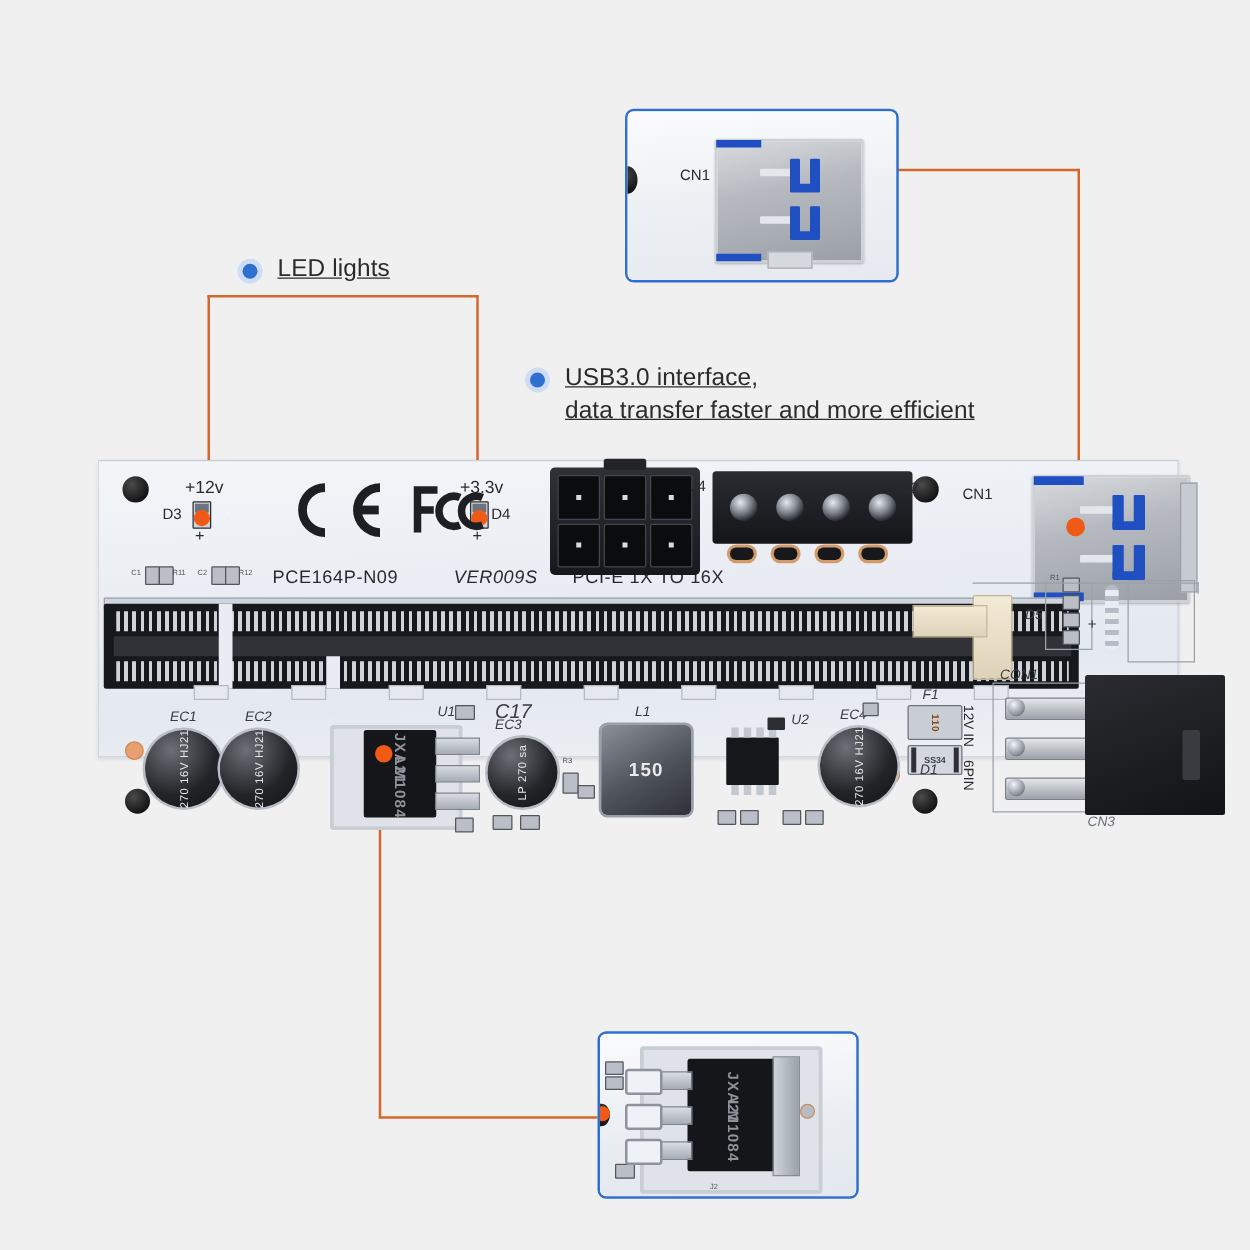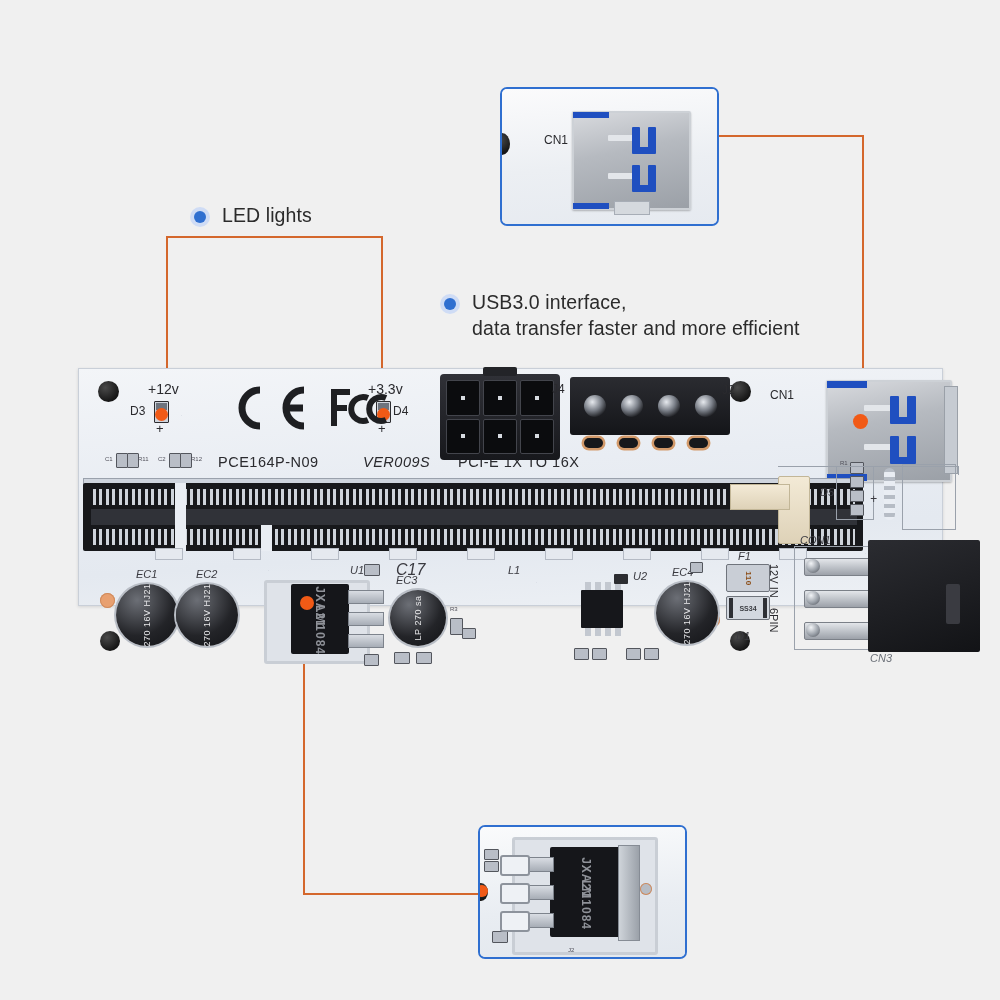--- a/index.html
+++ b/index.html
@@ -17,20 +17,21 @@
   .bullet{
     width:20px;height:20px;border-radius:50%;
     background:#cfdcf5;
     display:flex;align-items:center;justify-content:center;
     flex:0 0 auto;margin-top:4px;
   }
   .bullet i{display:block;width:12px;height:12px;border-radius:50%;background:#2f6fd0;}
   .callout .txt{
     font-size:19.5px;line-height:1.33;color:#2b2b2b;white-space:pre-line;
     letter-spacing:.1px;
+    text-decoration:underline;
   }
 
   
   .ln{position:absolute;background:#d4672c;}
   .lh{height:1.6px;}
   .lv{width:1.6px;}
 
   
   .inset{position:absolute;border:2.5px solid #2f6fd0;border-radius:7px;overflow:hidden;background:#e9ecf1;}
 
@@ -160,21 +161,21 @@
   <div class="ln lv" style="left:303px;top:612px;height:282px;"></div>
   <div class="ln lh" style="left:303px;top:893px;width:175px;"></div>
 
   <div class="callout" style="left:190px;top:203px;">
     <div class="bullet">
         <i></i>
       </div>
     <div class="txt">LED lights</div>
   </div>
 
-  <div class="callout" style="left:440px;top:290px;justify-content:space-between;">
+  <div class="callout" style="left:420px;top:290px;justify-content:space-between;">
     <div class="bullet">
         <i></i>
       </div>
     <div class="txt">USB3.0 interface,
 data transfer faster and more efficient</div>
   </div>
 
 
   <div class="inset" style="left:500px;top:87px;width:215px;height:135px;">
     <div style="position:absolute;inset:0;background:linear-gradient(175deg,#fbfbfc 0%,#eceff3 55%,#e6eaf0 100%);"></div>
@@ -357,20 +358,23 @@
     <div class="silk sm" style="left:318px;top:193px;font-size:16px;">C17</div>
     <div class="silk sm" style="left:318px;top:206px;font-size:11px;">EC3</div>
     <div class="ecap" style="left:312px;top:222px;width:56px;height:56px;">
       <span>LP 270 sa</span>
     </div>
     <div class="smd" style="left:286px;top:196px;width:14px;height:10px;"></div>
     <div class="silk xs" style="left:372px;top:238px;">R3</div>
     <div class="smd" style="left:372px;top:250px;width:11px;height:15px;"></div>
 
     <div class="silk sm" style="left:430px;top:196px;font-size:11px;">L1</div>
+    <div class="induct" style="left:403px;top:212px;width:72px;height:72px;">
+      <b>150</b>
+    </div>
 
     <div class="silk sm" style="left:555px;top:202px;font-size:11px;">U2</div>
     <div class="soic" style="left:503px;top:222px;width:42px;height:38px;">
       <div class="soicpin" style="left:4px;top:-8px;width:6px;height:8px;"></div>
       <div class="soicpin" style="left:14px;top:-8px;width:6px;height:8px;"></div>
       <div class="soicpin" style="left:24px;top:-8px;width:6px;height:8px;"></div>
       <div class="soicpin" style="left:34px;top:-8px;width:6px;height:8px;"></div>
       <div class="soicpin" style="left:4px;bottom:-8px;width:6px;height:8px;"></div>
       <div class="soicpin" style="left:14px;bottom:-8px;width:6px;height:8px;"></div>
       <div class="soicpin" style="left:24px;bottom:-8px;width:6px;height:8px;"></div>
@@ -383,21 +387,21 @@
       <span>270 16V HJ21</span>
     </div>
 
     <div class="silk sm" style="left:660px;top:182px;font-size:11px;">F1</div>
     <div class="fuse" style="left:648px;top:196px;width:42px;height:26px;">
       <b>110</b>
     </div>
     <div class="diode" style="left:648px;top:228px;width:42px;height:22px;">
       <b>SS34</b>
     </div>
-    <div class="silk sm" style="left:658px;top:262px;font-size:11px;">D1</div>
+    <div class="silk sm" style="left:658px;top:242px;font-size:11px;">D1</div>
 
     <div style="position:absolute;left:690px;top:196px;font-size:11px;color:#2a2a2e;writing-mode:vertical-rl;">12V IN</div>
     <div style="position:absolute;left:690px;top:240px;font-size:11px;color:#2a2a2e;writing-mode:vertical-rl;">6PIN</div>
 
     <div class="ivory" style="left:700px;top:108px;width:30px;height:66px;border-radius:2px;"></div>
     <div class="ivory" style="left:652px;top:116px;width:58px;height:24px;"></div>
     <div class="silk sm" style="left:722px;top:166px;font-size:11px;">CON1</div>
 
     <div class="silk sm" style="left:742px;top:118px;font-size:11px;">D5</div>
     <div class="silk xs" style="left:762px;top:92px;">R1</div>

